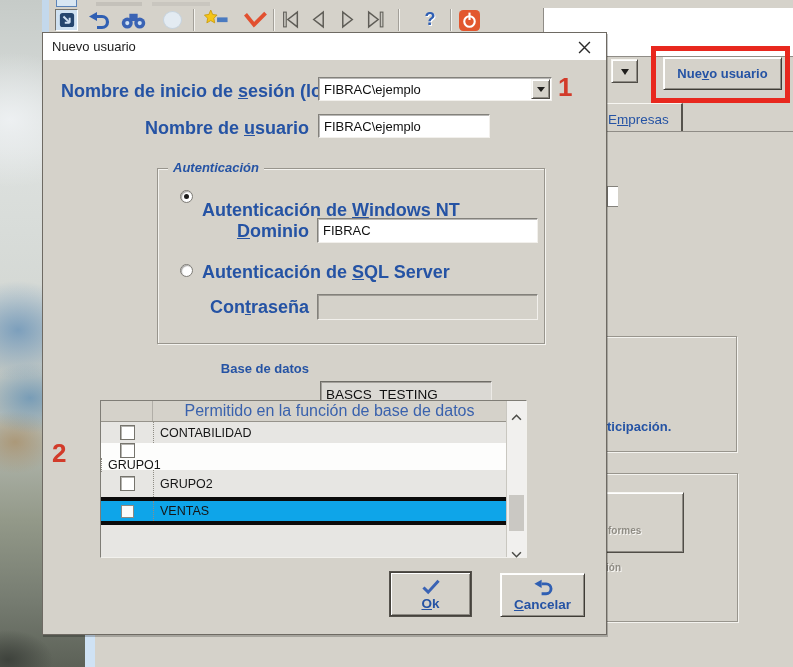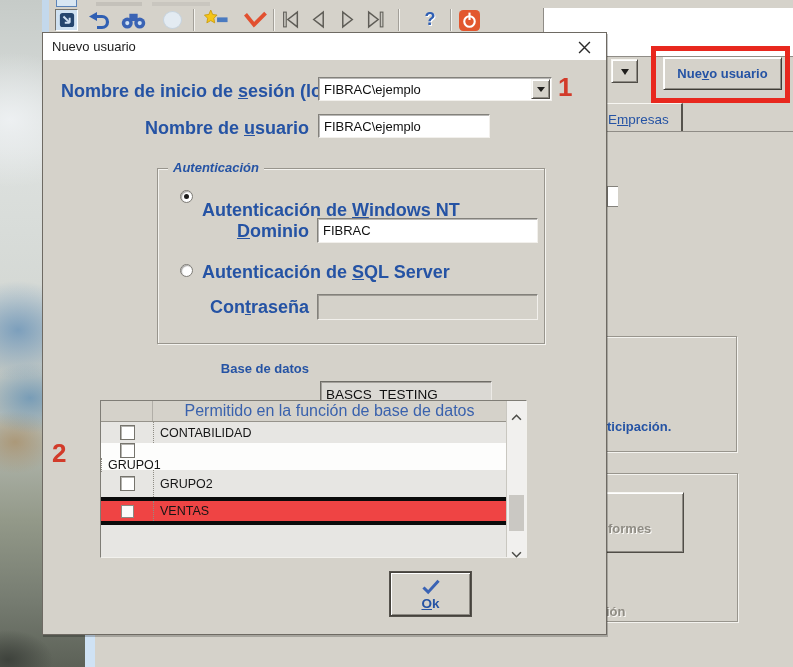--- a/index.html
+++ b/index.html
@@ -30,21 +30,21 @@
           border:1px solid #7d7b75; box-shadow:inset 1px 1px 1px rgba(80,78,74,.5); }
   .radio.sel::after{ content:""; position:absolute; left:3px; top:3px; width:5px; height:5px;
           border-radius:50%; background:#1d1d1d; }
   .cb{ width:15px; height:15px; background:#fff; border:1px solid #76746d;
        box-shadow:inset 1px 1px 0 rgba(90,88,80,.45); }
   .cb.flat{ width:13px; height:13px; box-shadow:none; border:1px solid #8c8a83; background:#fbfbfa; }
   .fld{ font-family:"Liberation Sans",sans-serif; font-size:13px; color:#101010; border:none; outline:none;
         background:transparent; width:100%; height:100%; padding:2px 5px; }
   .vsep{ width:2px; border-left:1px solid #a3a099; border-right:1px solid #f4f3ef; height:22px; }
   .ann{ color:#d23b2a; font-weight:bold; font-size:26px; }
-  .distext{ color:#8f8c84; font-weight:bold; font-size:13px; text-shadow:1px 1px 0 #f8f7f4; white-space:nowrap;margin-top:42px;}
+  .distext{ color:#8f8c84; font-weight:bold; font-size:10px; text-shadow:1px 1px 0 #f8f7f4; white-space:nowrap;}
   .grow{ display:flex; align-items:center; width:405px; }
   .gcb{ width:52px; display:flex; align-items:center; justify-content:center; align-self:stretch;}
   .gname{ flex:1; border-left:1px dotted #8f8d85; padding-left:6px; font-size:12.5px; color:#151515;
           align-self:stretch; display:flex; align-items:center; }
   .blackline{ width:405px; height:4px; background:#0b0b0b; }
   .btnlabel{ font-size:13.5px; font-weight:bold; color:#2553a4; white-space:nowrap;}
 </style>
 </head>
 <body>
 
@@ -234,21 +234,21 @@
             </div>
           <div class="gname">GRUPO1</div>
         </div>
         <div class="grow" style="height:27px;background:#e7e6e3;">
           <div class="gcb">
               <span class="cb"></span>
             </div>
           <div class="gname">GRUPO2</div>
         </div>
         <div class="blackline"></div>
-        <div class="grow" style="height:20px;background:#ef4444;text-align:right;">
+        <div class="grow" style="height:20px;background:#0ea5e9;text-align:right;">
           <div class="gcb">
               <span class="cb flat"></span>
             </div>
           <div class="gname">VENTAS</div>
         </div>
         <div class="blackline"></div>
       </div>
 
       <div class="abs" style="left:405px;top:0;width:20px;height:156px;background:#f1f0ee;border-left:1px solid #c9c7c0;">
         <div class="abs" style="left:4px;top:6px;">
@@ -264,19 +264,26 @@
         </div>
       </div>
     </div>
 
     <div class="abs raised" style="left:347px;top:539px;width:81px;height:44px;border:1px solid #45423c;box-shadow:inset 1px 1px 0 #fff, inset -1px -1px 0 #8f8c85, 0 0 0 1px #55524c;display:flex;flex-direction:column;align-items:center;justify-content:center;gap:1px;">
       <svg width="22" height="17" viewBox="0 0 22 18">
           <path d="M3 10 L8 15 L19 3" stroke="#3a63b4" stroke-width="3.2" fill="none"></path>
         </svg>
       <span class="btnlabel"><span></span><span class="accel">O</span><span>k</span></span>
     </div>
+    <div class="abs raised" style="left:457px;top:540px;width:85px;height:44px;border-color:#fdfdfb #3f3c36 #3f3c36 #fdfdfb;display:flex;flex-direction:column;align-items:center;justify-content:center;gap:1px;">
+      <svg width="21" height="18" viewBox="0 0 22 20">
+          <path d="M10 2 L10 11 L2 6.5 Z" fill="#2f5fb3"></path>
+          <path d="M10 6.5 h5 a5.5 5.5 0 0 1 0 11 h-5" fill="none" stroke="#2f5fb3" stroke-width="3.2"></path>
+        </svg>
+      <span class="btnlabel"><span></span><span class="accel">C</span><span>ancelar</span></span>
+    </div>
   </div>
 
   <div class="abs" style="left:651px;top:46px;width:139px;height:57px;border:5px solid #e8281e;"></div>
   <div class="abs ann" style="left:558px;top:72px;">1</div>
   <div class="abs ann" style="left:52px;top:438px;">2</div>
 
 </div>
 
 </body></html>

